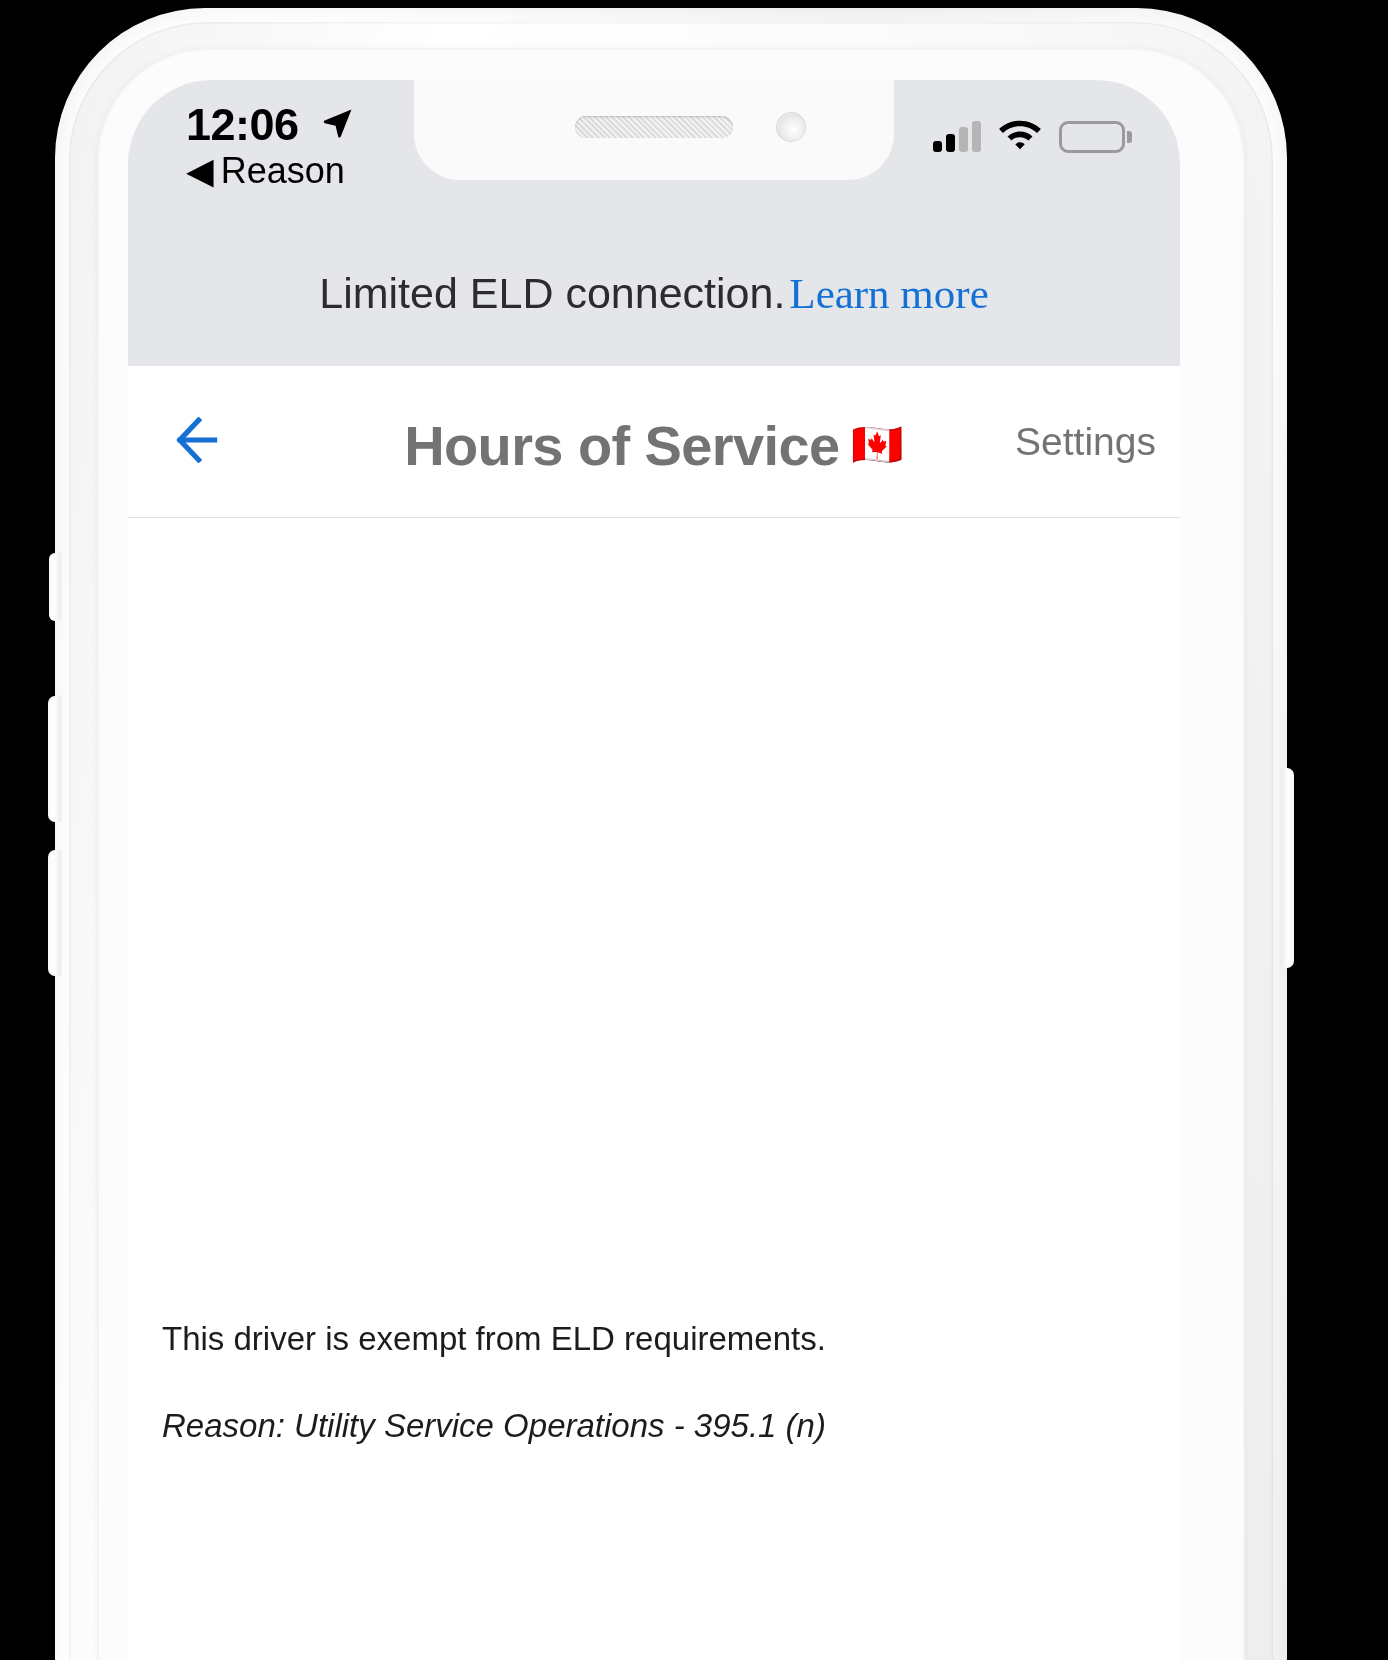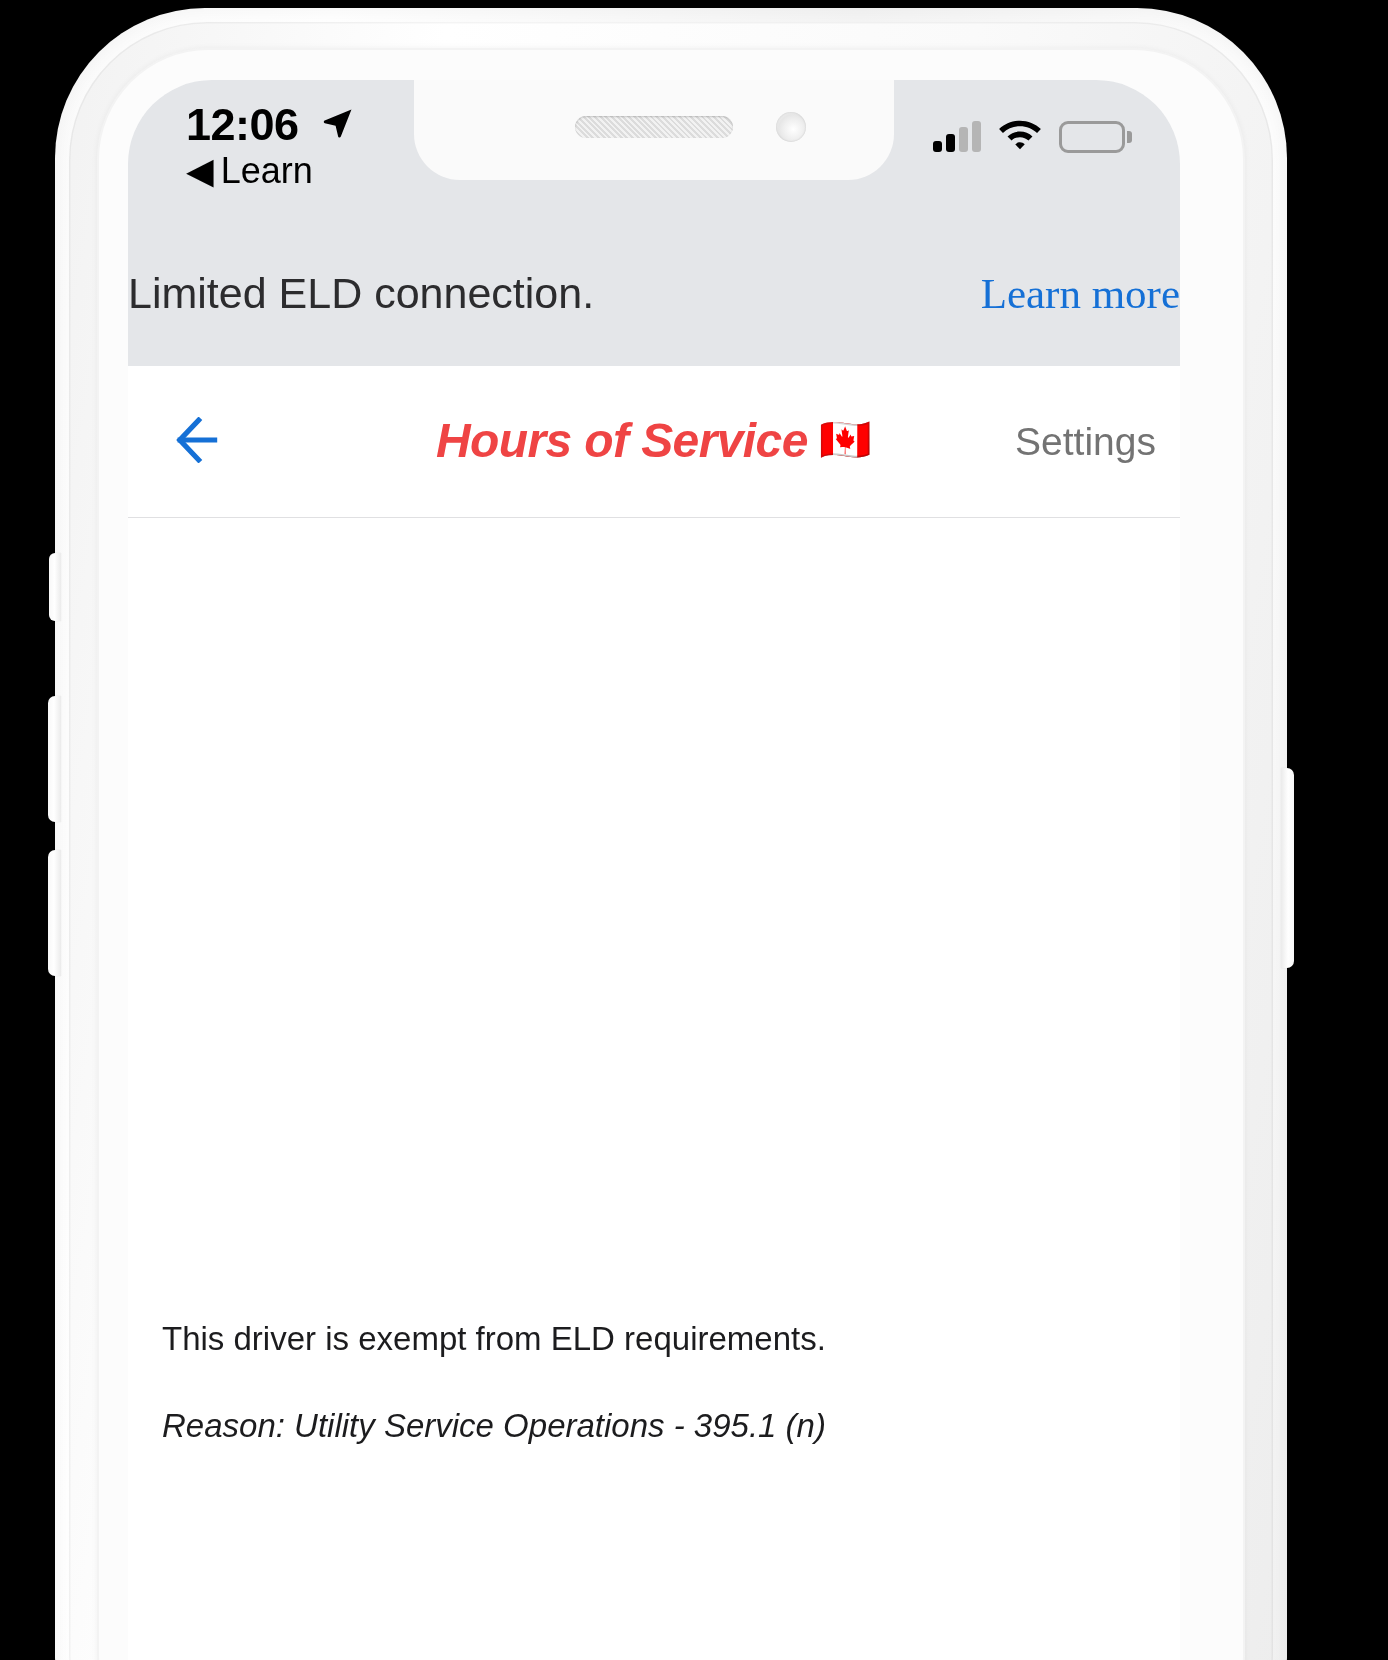--- a/index.html
+++ b/index.html
@@ -178,21 +178,21 @@
     margin-left: 2px;
   }
 
   
   #eld-banner {
     position: absolute;
     left: 0; right: 0; top: 140px;
     height: 146px;
     display: flex;
     align-items: center;
-    justify-content: space-between;
+    justify-content: center;
     gap: 0;
     font-size: 43px;
     color: #2c2c2e;
   }
   #eld-banner .link {
     color: #1570d6;
     margin-left: 4px;
     cursor: pointer;
     font-family: Liberation Serif, serif;
   }
@@ -220,25 +220,24 @@
     left: 50%;
     transform: translateX(-50%);
     top: 50%;
     margin-top: -29px;
     display: flex;
     align-items: center;
     gap: 12px;
     white-space: nowrap;
   }
   #nav-title .title-text {
-    font-size: 48px;
+    font-size: 56px;
     font-weight: 700;
-    color: #ef4444;
+    color: #737373;
     letter-spacing: -0.6px;
-    font-style: italic;
   }
   #nav-title .flag {
     font-size: 42px;
     line-height: 1;
   }
   #nav-settings {
     position: absolute;
     right: 24px;
     top: 50%;
     transform: translateY(-50%);
@@ -291,21 +290,21 @@
         <div id="clock-row">
           <span id="clock">12:06</span>
           <span>
             <svg width="34" height="34" viewBox="0 0 24 24" aria-hidden="true">
               <path d="M21.5 2.5 2.6 10.2c-.9.4-.8 1.7.1 1.9l7.6 1.8 1.8 7.6c.2.9 1.5 1 1.9.1L21.5 2.5z" fill="#000"></path>
             </svg>
           </span>
         </div>
         <div id="back-to-app">
           <span>◀</span>
-          <span>Learn</span>
+          <span>Reason</span>
         </div>
       </div>
 
       <div id="status-right">
         <span class="bars">
           <i></i>
             <i></i>
             <i></i>
             <i></i>
         </span>

